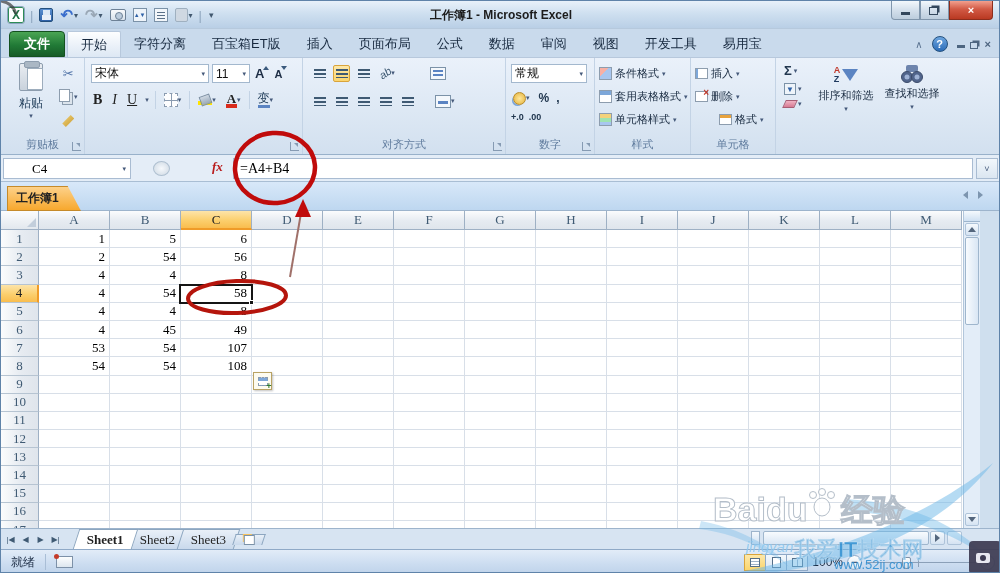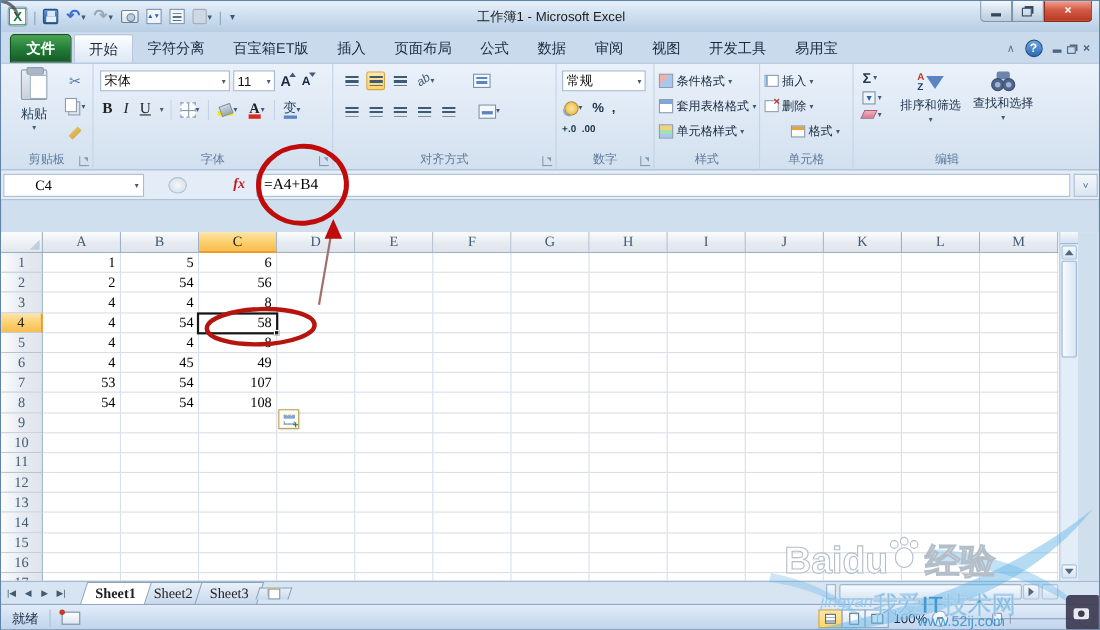--- a/index.html
+++ b/index.html
@@ -22,21 +22,21 @@
   .ic-save:after { content:""; position:absolute; left:2px; bottom:1px; width:9px; height:5px; background:#e8eef7; }
   .ic-undo { color:#3a6ecc; font-size:15px; line-height:14px; font-weight:bold; }
   .ic-redo { color:#9aa8b6; font-size:15px; line-height:14px; font-weight:bold; }
   .ic-cam { width:16px; height:12px; border:1px solid #6d8196; background:linear-gradient(#f8fafc,#d8e2ec); position:relative; border-radius:2px; }
   .ic-cam:before { content:""; position:absolute; left:4px; top:2px; width:6px; height:6px; border:1px solid #6d8196; border-radius:50%; background:#bcd; }
   .ic-sortud { width:14px; height:14px; border:1px solid #7b92a8; background:#eef4fa; color:#2f62a8; font-size:6px; line-height:6px; display:flex; flex-direction:column; align-items:center; justify-content:center; }
   .ic-list { width:14px; height:14px; border:1px solid #7b92a8; background:repeating-linear-gradient(#f7fafc 0 2px, #5d7globe 0 0); background:#f2f6fa; position:relative; }
   .ic-list:before { content:""; position:absolute; left:2px; top:3px; right:2px; height:8px;
     background:repeating-linear-gradient(#51central 0, #567 0); background:repeating-linear-gradient(to bottom,#5a7088 0 1px, transparent 1px 3px); }
   .ic-pastesp { width:13px; height:14px; background:#cfd8e2; border:1px solid #9fb0c0; border-radius:2px; }
-  .title-text { position:absolute; left:0; right:0; top:6px; text-align:center; color:#1c1c1c; font-size:12px; }
+  .title-text { position:absolute; left:0; right:0; top:6px; text-align:center; color:#1c1c1c; font-size:12px;font-weight:bold; }
   .winbtns { position:absolute; right:8px; top:0; display:flex; }
   .wbtn { width:29px; height:19px; border:1px solid #8096ac; border-top:none; background:linear-gradient(#f3f8fc,#d4e0ec 50%,#bccddd);
     display:flex; align-items:center; justify-content:center; color:#33475c; font-size:11px; }
   .wbtn:first-child { border-radius:0 0 0 4px; }
   .wbtn.close { width:44px; background:linear-gradient(#f2a08e,#d25a45 45%,#b93922); color:#fff; font-weight:bold; border-radius:0 0 4px 0; border-color:#8c2d1c; }
   .ic-min { width:9px; height:3px; background:currentColor; margin-top:6px; }
   .ic-rest { width:9px; height:8px; border:1px solid currentColor; box-shadow:2px -2px 0 -0.5px currentColor; margin-left:-2px; margin-top:2px; }
 
   
   .tabrow { position:absolute; left:0; top:28px; width:1000px; height:36px; background:#c9daec; }
@@ -373,21 +373,20 @@
         <span class="rbtn-s">
             <span class="ic-fontcolor">A</span>
             <span class="dd">▾</span>
           </span>
         <span class="vsep"></span>
         <span class="rbtn-s">
             <span class="ic-pinyin">变</span>
             <span class="dd">▾</span>
           </span>
       </div>
-      <div class="glabel">字体</div>
       <span class="launcher"></span>
     </div>
 
     <div class="rgroup g-align">
       <div class="al-r1">
         <span class="al">
             <span class="bars"></span>
           </span>
         <span class="al sel">
             <span class="bars"></span>
@@ -517,37 +516,43 @@
         <svg width="24" height="24" viewBox="0 0 24 24">
           <rect x="6" y="3" width="12" height="7" rx="2" fill="#6d84ad"></rect>
           <circle cx="7" cy="15" r="5.5" fill="#51658c" stroke="#3c4c6b"></circle>
           <circle cx="17" cy="15" r="5.5" fill="#51658c" stroke="#3c4c6b"></circle>
           <circle cx="7" cy="15" r="2.5" fill="#9fb3d6"></circle>
           <circle cx="17" cy="15" r="2.5" fill="#9fb3d6"></circle>
         </svg>
         <span class="cap">查找和选择</span>
           <span class="dd">▾</span>
       </div>
-      <div class="glabel">编辑</div>
     </div>
   </div>
 
   <div class="fbar">
     <div class="namebox">
       <span class="val">C4</span>
       <span class="dd">▾</span>
     </div>
     <span class="fx-circle"></span>
     <span class="fx-lbl">fx</span>
     <div class="ffield">
         <span>=A4+B4</span>
       </div>
     <div class="fexpand">˅</div>
   </div>
 
+  <div class="wbstrip">
+    <div class="wbtab">工作簿1</div>
+    <div class="wbarrows">
+      <span class="tri-lf" style="border-right-color:#7d95af;"></span>
+      <span class="tri-rt" style="border-left-color:#7d95af;"></span>
+    </div>
+  </div>
 
   <div class="sheet">
     <div class="colheads" id="col-headers">
       <div class="cornerbox"></div>
     <div class="colh">A</div>
         <div class="colh">B</div>
         <div class="colh active">C</div>
         <div class="colh">D</div>
         <div class="colh">E</div>
         <div class="colh">F</div>

